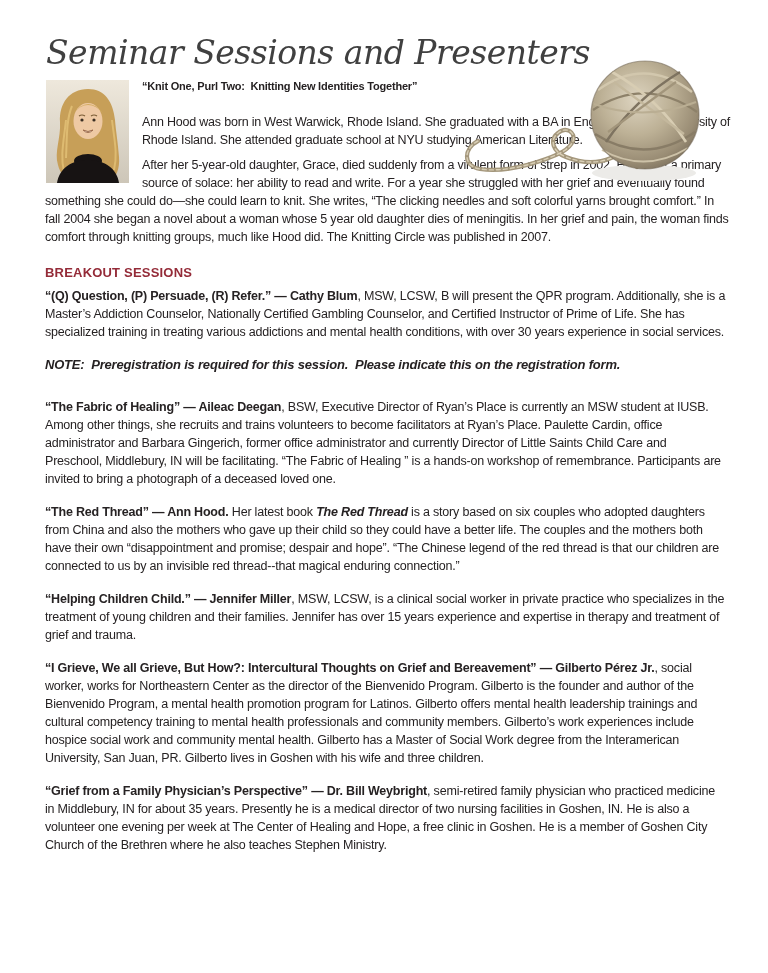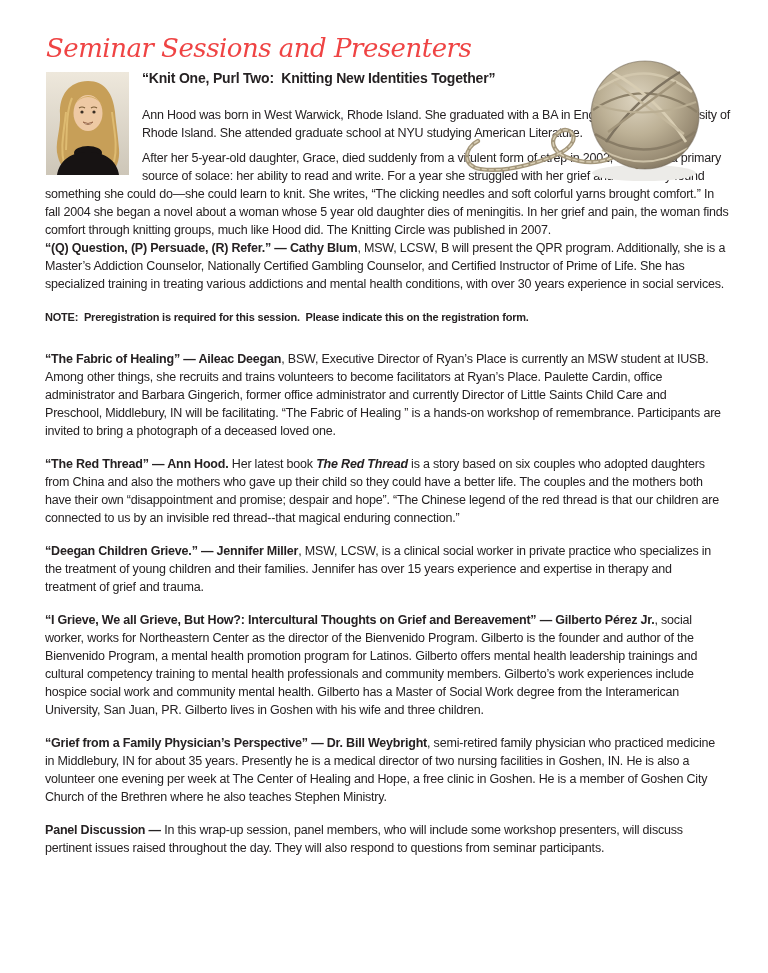--- a/index.html
+++ b/index.html
@@ -14,22 +14,22 @@
     position: relative;
     width: 768px; height: 973px;
     padding: 0 36px 0 45px;
     box-sizing: border-box;
   }
   
   h1.doc-title {
     font-family: "DejaVu Serif", serif;
     font-style: italic;
     font-weight: normal;
-    color: #ef4444;
-    font-size: 26px;
+    color: #404040;
+    font-size: 33px;
     letter-spacing: -0.5px;
     margin: 32px 0 0 1px;
     line-height: 1.25;
   }
   h2.section-heading {
     color: #942b38;
     font-size: 13px;
     font-weight: bold;
     letter-spacing: 0.2px;
     margin: 19px 0 7px 0;
@@ -42,27 +42,28 @@
     margin: 0;
   }
   .opening { margin-top: 4px; }
   .opening::after { content: ""; display: block; clear: both; }
   .portrait {
     float: left;
     width: 83px; height: 103px;
     margin: 3px 13px 3px 1px;
   }
   .portrait svg { display: block; }
-  .keynote b { font-size: 14px; }
+  .keynote b { font-size: 11px; }
   .keynote-bio2 { margin-top: 7px; }
   .session { margin: 0 6px 15px 0; }
   .session b { letter-spacing: -0.2px; }
   .note {
+    font-style: italic;
     font-weight: bold;
-    font-size: 11px;
+    font-size: 13px;
     margin: 0 0 24px 0;
   }
   .book-title { font-style: italic; font-weight: bold; }
   
   .yarn-wrap {
     position: absolute;
     left: 462px; top: 6px;
     width: 302px; height: 152px;
   }
 </style>
@@ -130,29 +131,29 @@
         <ellipse cx="42" cy="81" rx="14" ry="7" fill="#171313"></ellipse>
         <path d="M 11 103 C 13 89 25 80 42 80 C 59 80 71 89 73 103 Z" fill="#171313"></path>
       </svg>
     </div>
 
     <p class="keynote"><b>“Knit One, Purl Two:&nbsp; Knitting New Identities Together”</b><br><br><span>Ann Hood was born in West Warwick, Rhode Island. She graduated with a BA in English from the University of Rhode Island. She attended graduate school at NYU studying American Literature.</span></p>
 
     <p class="keynote-bio2">After her 5-year-old daughter, Grace, died suddenly from a virulent form of strep in 2002, Hood lost a primary source of solace: her ability to read and write. For a year she struggled with her grief and eventually found something she could do—she could learn to knit. She writes, “The clicking needles and soft colorful yarns brought comfort.” In fall 2004 she began a novel about a woman whose 5 year old daughter dies of meningitis.  In her grief and pain, the woman finds comfort through knitting groups, much like Hood did. The Knitting Circle was published in 2007.</p>
   </div>
 
+  <h2 class="section-heading">BREAKOUT SESSIONS</h2>
 
   <p class="session"><b>“(Q) Question, (P) Persuade, (R) Refer.” — Cathy Blum</b><span>, MSW, LCSW, B will present the QPR program.  Additionally, she is a Master’s Addiction Counselor, Nationally Certified Gambling Counselor, and Certified Instructor of Prime of Life. She has specialized training in treating various addictions and mental health conditions, with over 30 years experience in social services.</span></p>
   <p class="note">NOTE:&nbsp; Preregistration is required for this session.&nbsp; Please indicate this on the registration form.</p>
 
   <p class="session"><b>“The Fabric of Healing” — Aileac Deegan</b><span>, BSW, Executive Director of Ryan’s Place is currently an MSW student at IUSB.  Among other things, she recruits and trains volunteers to become facilitators at Ryan’s Place.  Paulette Cardin, office administrator and Barbara Gingerich, former office administrator and currently Director of Little Saints Child Care and Preschool, Middlebury, IN will be facilitating. “The Fabric of Healing ” is a hands-on workshop of remembrance. Participants are invited to bring a photograph of a deceased loved one.</span></p>
 
   <p class="session"><b>“The Red Thread” — Ann Hood.</b><span> Her latest book </span><span class="book-title">The Red Thread</span><span> is a story based on six couples who adopted daughters from China and also the mothers who gave up their child so they could have a better life.  The couples and the mothers both have their own “disappointment and promise; despair and hope”. “The Chinese legend of the red thread is that our children are connected to us by an invisible red thread--that magical enduring connection.”</span></p>
 
-  <p class="session"><b>“Deegan Children Grieve.” — Jennifer Miller</b><span>, MSW, LCSW, is a clinical social worker in private practice who specializes in the treatment of young children and their families. Jennifer has over 15 years experience and expertise in therapy and treatment of grief and trauma.</span></p>
+  <p class="session"><b>“Helping Children Child.” — Jennifer Miller</b><span>, MSW, LCSW, is a clinical social worker in private practice who specializes in the treatment of young children and their families. Jennifer has over 15 years experience and expertise in therapy and treatment of grief and trauma.</span></p>
 
   <p class="session"><b>“I Grieve, We all Grieve, But How?: Intercultural Thoughts on Grief and Bereavement” — Gilberto Pérez Jr.</b><span>, social worker, works for Northeastern Center as the director of the Bienvenido Program. Gilberto is the founder and author of the Bienvenido Program, a mental health promotion program for Latinos. Gilberto offers mental health leadership trainings and cultural competency training to mental health professionals and community members. Gilberto’s work experiences include hospice social work and community mental health. Gilberto has a Master of Social Work degree from the Interamerican University, San Juan, PR. Gilberto lives in Goshen with his wife and three children.</span></p>
 
   <p class="session"><b>“Grief from a Family Physician’s Perspective” — Dr. Bill Weybright</b><span>, semi-retired family physician who practiced medicine in Middlebury, IN for about 35 years.  Presently he is a medical director of two nursing facilities in Goshen, IN. He is also a volunteer one evening per week at The Center of Healing and Hope, a free clinic in Goshen.  He is a member of Goshen City Church of the Brethren where he also teaches Stephen Ministry.</span></p>
 
-  <p class="session"><b>Panel Discussion —</b><span> In this wrap-up session, panel members, who will include some workshop presenters, will discuss pertinent issues raised throughout the day.  They will also respond to questions from seminar participants.</span></p>
 
 </div>
 
 </body></html>

